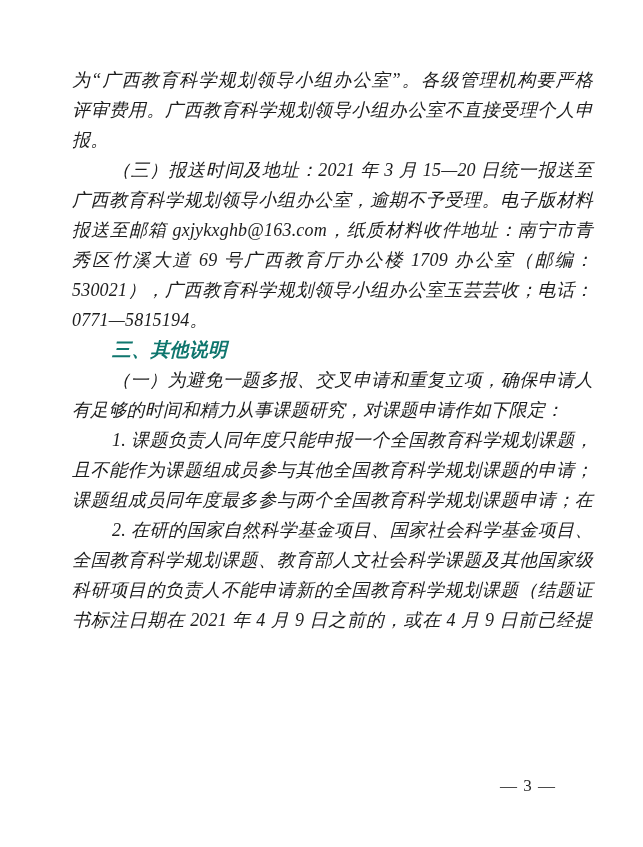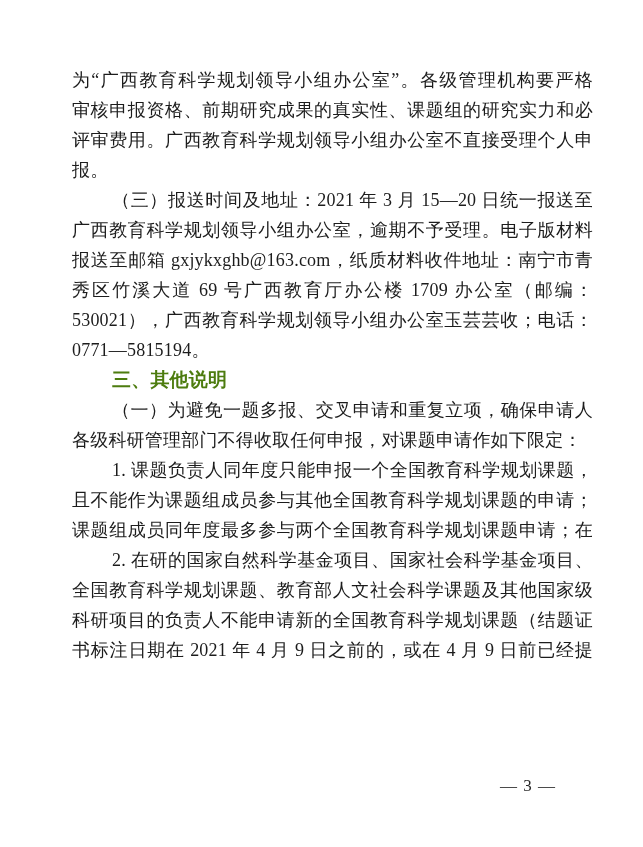--- a/index.html
+++ b/index.html
@@ -14,20 +14,21 @@
   .page {
     position: absolute;
     inset: 0;
     background: #ffffff;
   }
   .text-block {
     position: absolute;
     left: 72px;
     top: 65px;
     width: 521px;
+    font-style: italic;
   }
   .line {
     height: 30px;
     line-height: 30px;
     font-size: 18px;
     letter-spacing: 0.2px;
   }
   .line.fill {
     text-align: justify;
     text-align-last: justify;
@@ -35,50 +36,49 @@
   .line.para-end {
     text-align: left;
   }
   .line.indent {
     text-indent: 40px;
   }
   .line.heading {
     font-family: "Liberation Sans", "DejaVu Sans", sans-serif;
     font-weight: bold;
     font-size: 19px;
-    color: #4d7c0f;
+    color: #0f766e;
   }
   .footer {
     position: absolute;
     top: 776px;
     left: 500px;
     font-size: 17px;
     letter-spacing: 1px;
     color: #2a2a2a;
     white-space: nowrap;
   }
 </style>
 </head>
 <body>
 
 <div class="page">
   <div class="text-block" id="doc-body">
       <div class="line fill">为“广西教育科学规划领导小组办公室”。各级管理机构要严格</div>
-      <div class="line fill">审核申报资格、前期研究成果的真实性、课题组的研究实力和必</div>
       <div class="line fill">评审费用。广西教育科学规划领导小组办公室不直接受理个人申</div>
       <div class="line para-end">报。</div>
       <div class="line fill indent">（三）报送时间及地址：2021 年 3 月 15—20 日统一报送至</div>
       <div class="line fill">广西教育科学规划领导小组办公室，逾期不予受理。电子版材料</div>
       <div class="line fill">报送至邮箱 gxjykxghb@163.com，纸质材料收件地址：南宁市青</div>
       <div class="line fill">秀区竹溪大道 69 号广西教育厅办公楼 1709 办公室（邮编：</div>
       <div class="line fill">530021），广西教育科学规划领导小组办公室玉芸芸收；电话：</div>
       <div class="line para-end">0771—5815194。</div>
       <div class="line para-end indent heading">三、其他说明</div>
       <div class="line fill indent">（一）为避免一题多报、交叉申请和重复立项，确保申请人</div>
-      <div class="line para-end">各级科研管理部门不得收取任何申报，对课题申请作如下限定：</div>
+      <div class="line para-end">有足够的时间和精力从事课题研究，对课题申请作如下限定：</div>
       <div class="line fill indent">1. 课题负责人同年度只能申报一个全国教育科学规划课题，</div>
       <div class="line fill">且不能作为课题组成员参与其他全国教育科学规划课题的申请；</div>
       <div class="line fill">课题组成员同年度最多参与两个全国教育科学规划课题申请；在</div>
       <div class="line fill indent">2. 在研的国家自然科学基金项目、国家社会科学基金项目、</div>
       <div class="line fill">全国教育科学规划课题、教育部人文社会科学课题及其他国家级</div>
       <div class="line fill">科研项目的负责人不能申请新的全国教育科学规划课题（结题证</div>
       <div class="line fill">书标注日期在 2021 年 4 月 9 日之前的，或在 4 月 9 日前已经提</div>
     </div>
   <div class="footer">— 3 —</div>
 </div>

